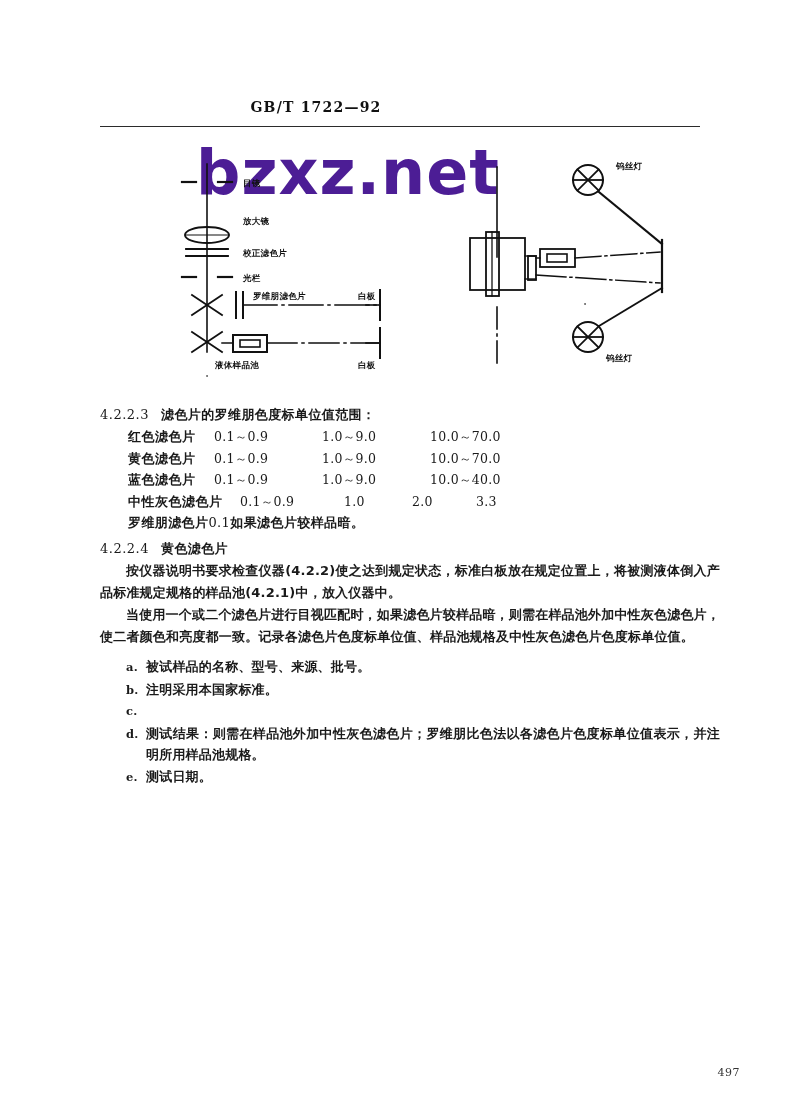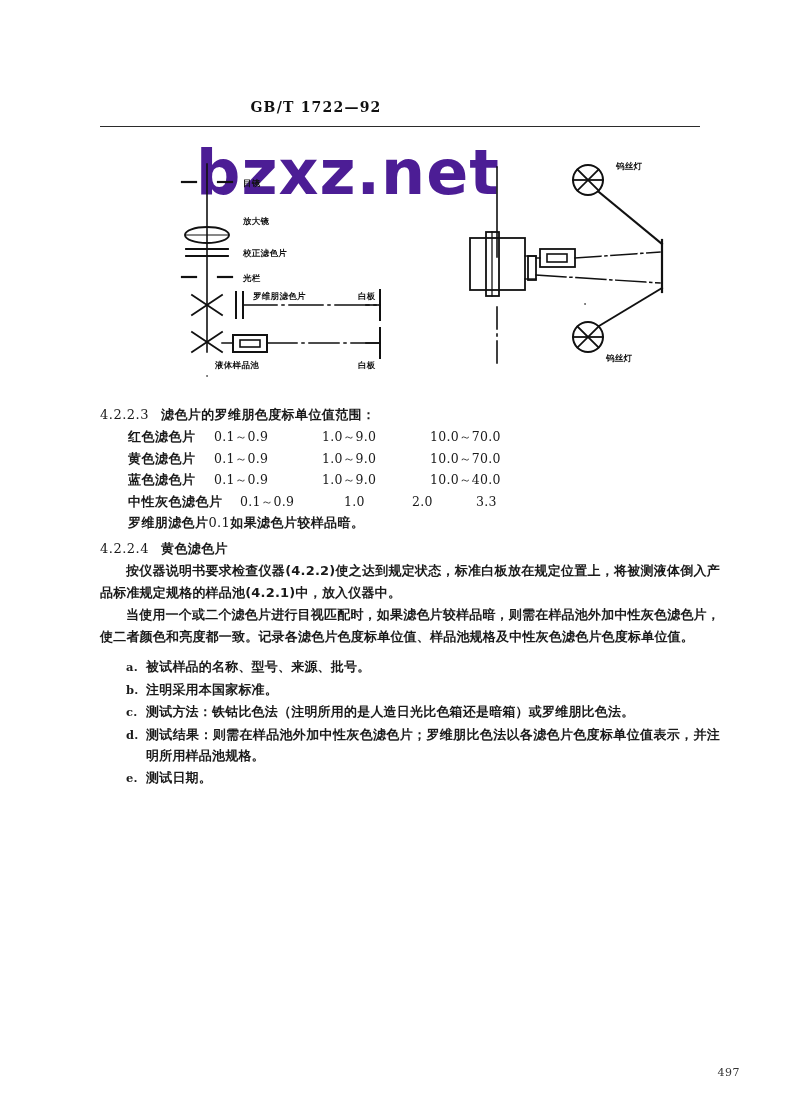--- a/index.html
+++ b/index.html
@@ -370,21 +370,20 @@
       <div class="item">
         <span class="marker">a.</span>
         <span class="itext">被试样品的名称、型号、来源、批号。</span>
       </div>
       <div class="item">
         <span class="marker">b.</span>
         <span class="itext">注明采用本国家标准。</span>
       </div>
       <div class="item">
         <span class="marker">c.</span>
-        <span class="itext">测试方法：铁钴比色法（注明所用的是人造日光比色箱还是暗箱）或罗维朋比色法。</span>
       </div>
       <div class="item">
         <span class="marker">d.</span>
         <span class="itext">测试结果：则需在样品池外加中性灰色滤色片；罗维朋比色法以各滤色片色度标单位值表示，并注明所用样品池规格。</span>
       </div>
       <div class="item">
         <span class="marker">e.</span>
         <span class="itext">测试日期。</span>
       </div>
     </div>

